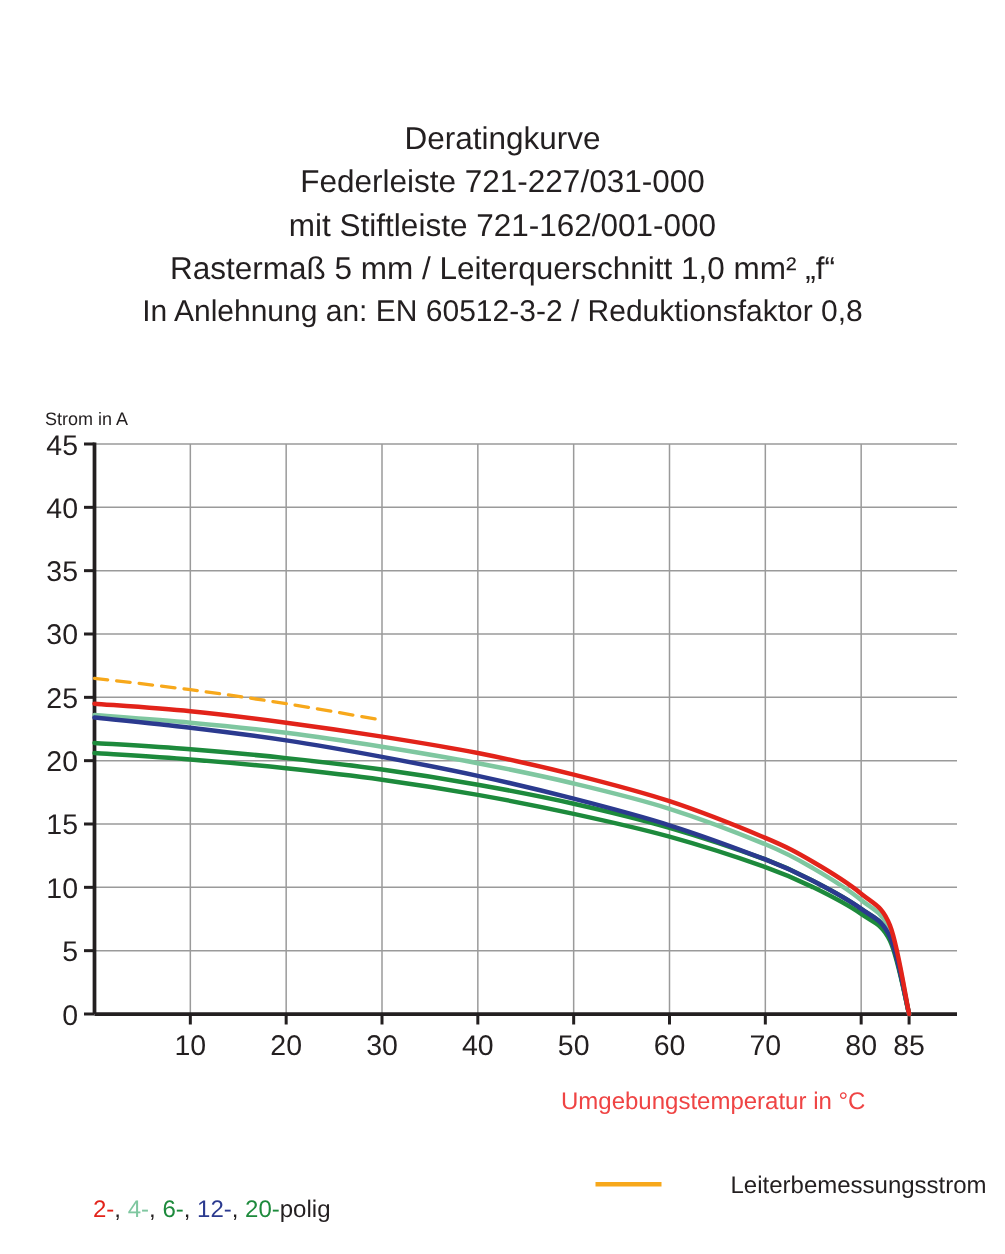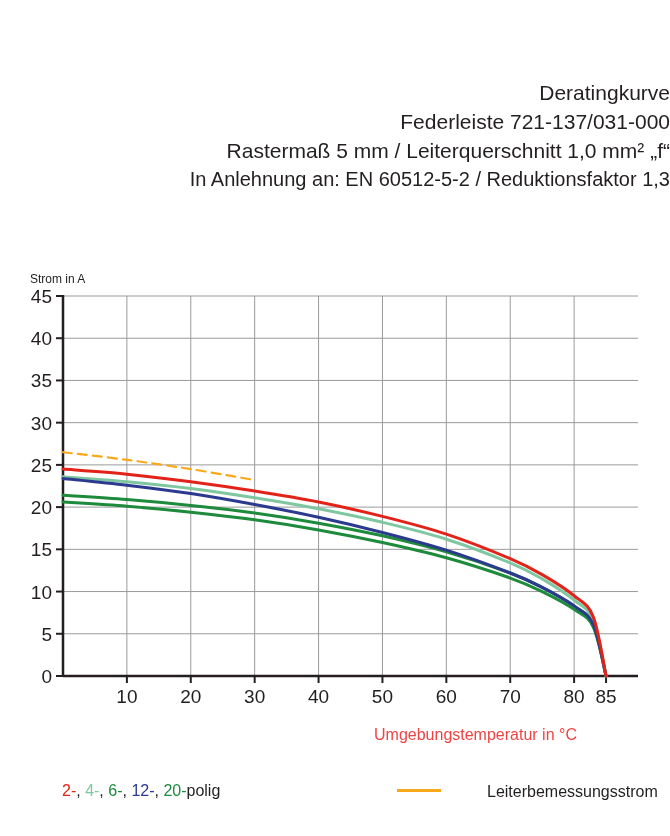--- a/index.html
+++ b/index.html
@@ -13,21 +13,21 @@
     font-family: "Liberation Sans", sans-serif;
     color: #1a1a1a;
     position: relative;
     overflow: hidden;
   }
   .title-block {
     position: absolute;
     top: 78px;
     left: 0;
     width: 670px;
-    text-align: right;
+    text-align: center;
     line-height: 29px;
     font-size: 21px;
     color: #231f20;
   }
   .title-line {
     display: block;
     white-space: nowrap;
   }
   .title-line.wide {
     font-size: 20px;
@@ -57,21 +57,21 @@
     position: absolute;
     left: 0;
     top: 782px;
     width: 670px;
     height: 26px;
     font-size: 16px;
   }
   .legend-poles {
     position: absolute;
     left: 62px;
-    top: 0;
+    top: 16px;
     white-space: nowrap;
   }
   .legend-poles span { font-size: 16px; }
   .legend-cur {
     position: absolute;
     left: 397px;
     top: 0;
     white-space: nowrap;
   }
   .legend-line {
@@ -89,23 +89,24 @@
     margin-left: 36px;
   }
   svg { display: block; }
   text { font-family: "Liberation Sans", sans-serif; }
 </style>
 </head>
 <body>
 
 <div class="title-block">
   <span class="title-line">Deratingkurve</span>
-  <span class="title-line">Federleiste 721-137/031-000</span>
+  <span class="title-line">Federleiste 721-227/031-000</span>
+  <span class="title-line">mit Stiftleiste 721-162/001-000</span>
   <span class="title-line">Rastermaß 5 mm / Leiterquerschnitt 1,0 mm² „f“</span>
-  <span class="title-line wide">In Anlehnung an: EN 60512-5-2 / Reduktionsfaktor 1,3</span>
+  <span class="title-line wide">In Anlehnung an: EN 60512-3-2 / Reduktionsfaktor 0,8</span>
 </div>
 
 <div class="y-axis-label">Strom in A</div>
 <div class="x-axis-label">Umgebungstemperatur in °C</div>
 
 <div class="plot-wrap">
   <svg id="chart-svg" width="670" height="836" viewBox="0 0 670 836">
       <line x1="126.88888888888889" y1="296" x2="126.88888888888889" y2="676" stroke="#9a9a9a" stroke-width="1"></line>
       <line x1="190.77777777777777" y1="296" x2="190.77777777777777" y2="676" stroke="#9a9a9a" stroke-width="1"></line>
       <line x1="254.66666666666666" y1="296" x2="254.66666666666666" y2="676" stroke="#9a9a9a" stroke-width="1"></line>

